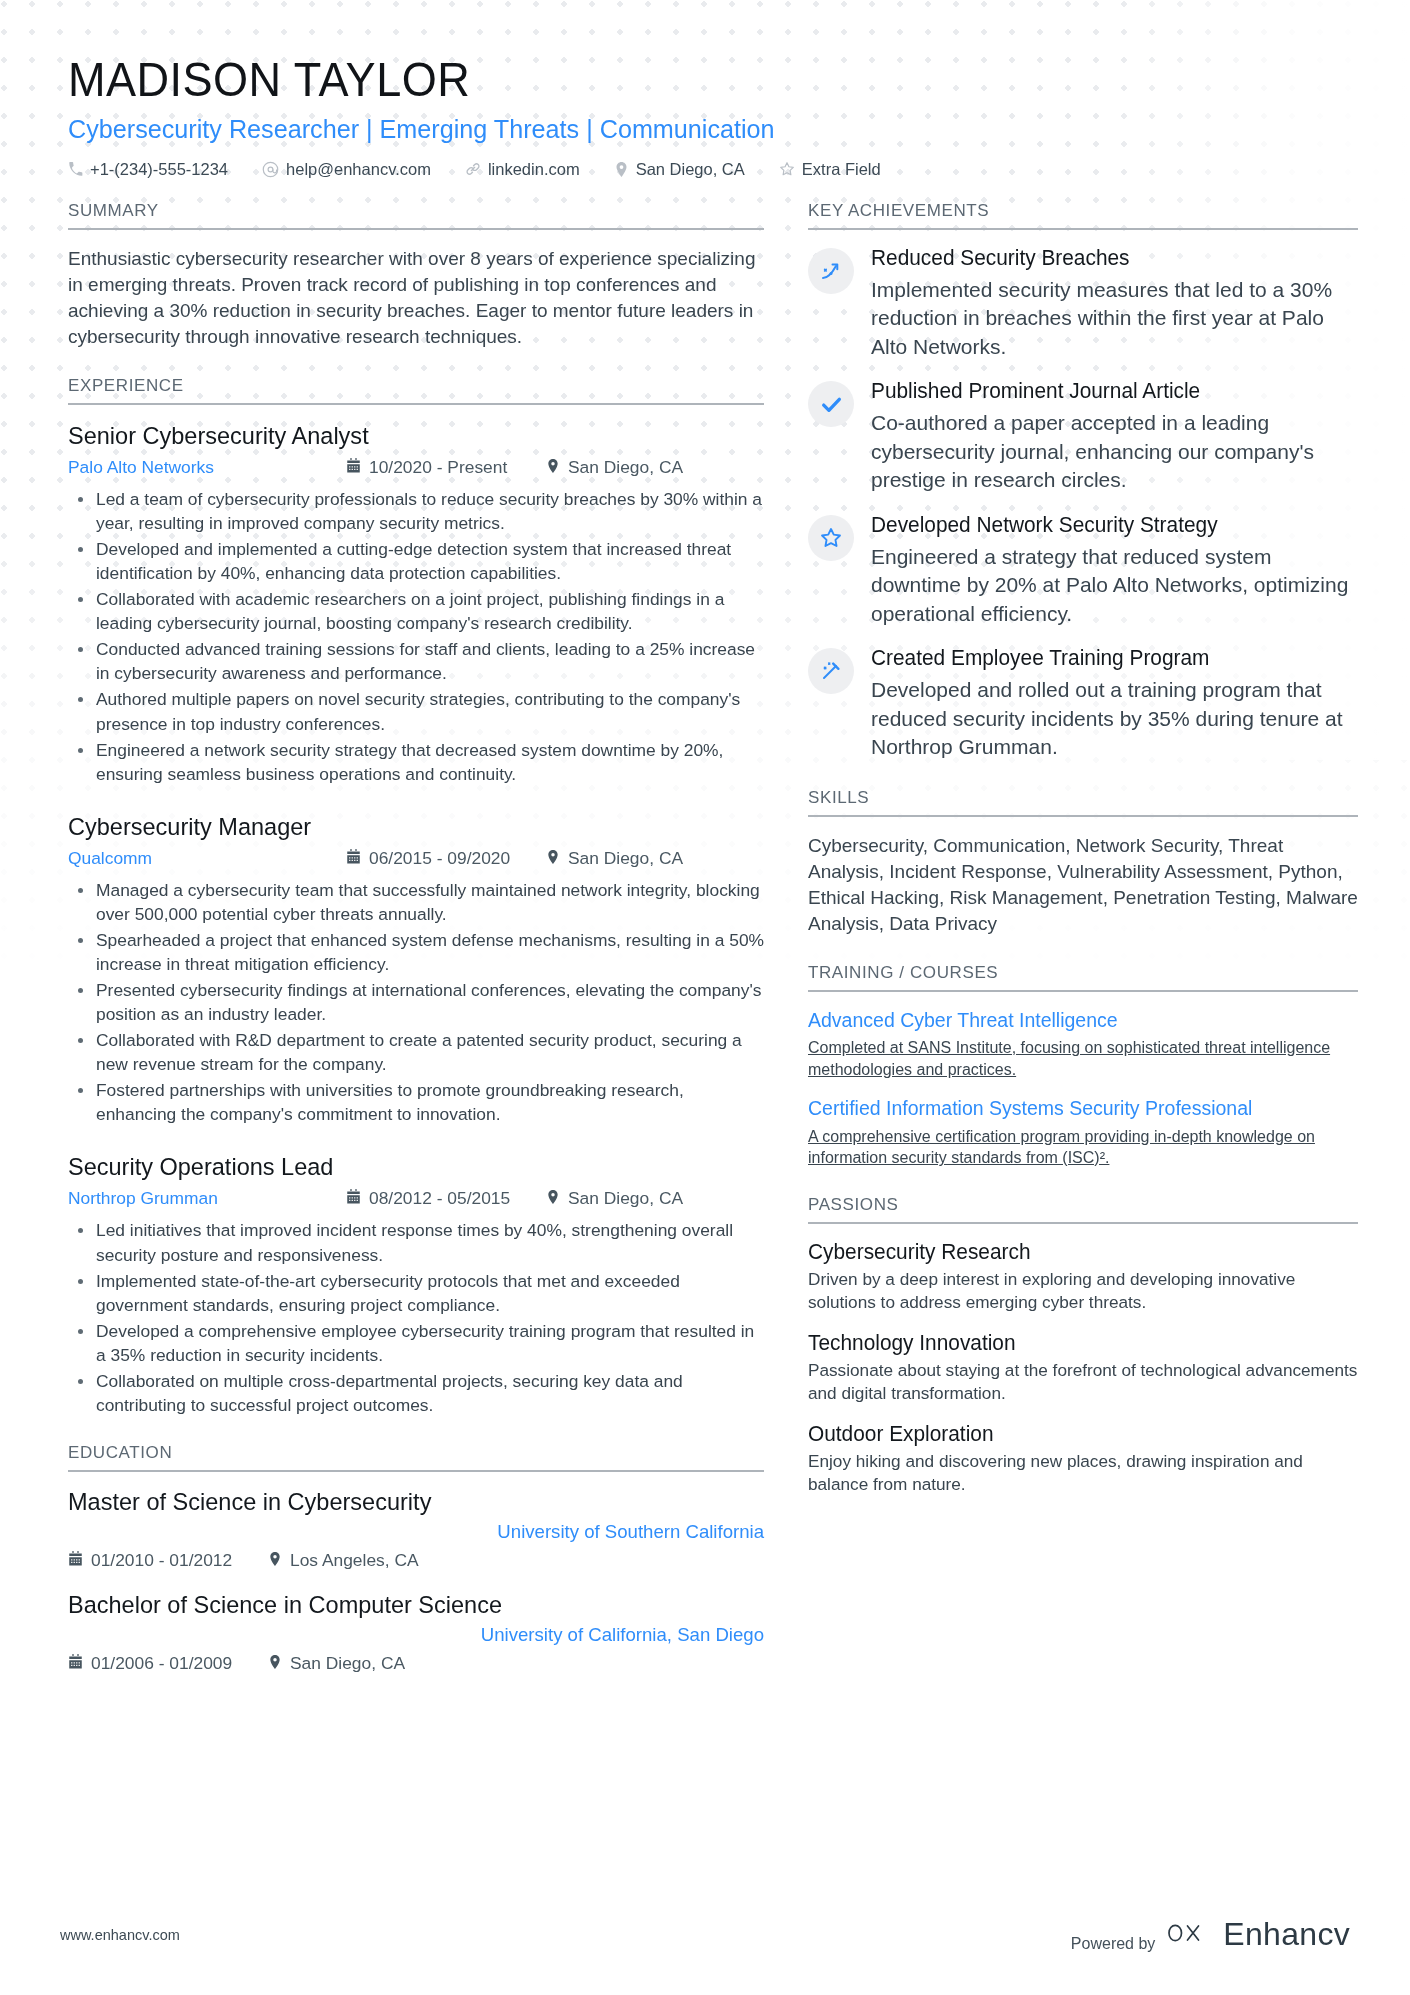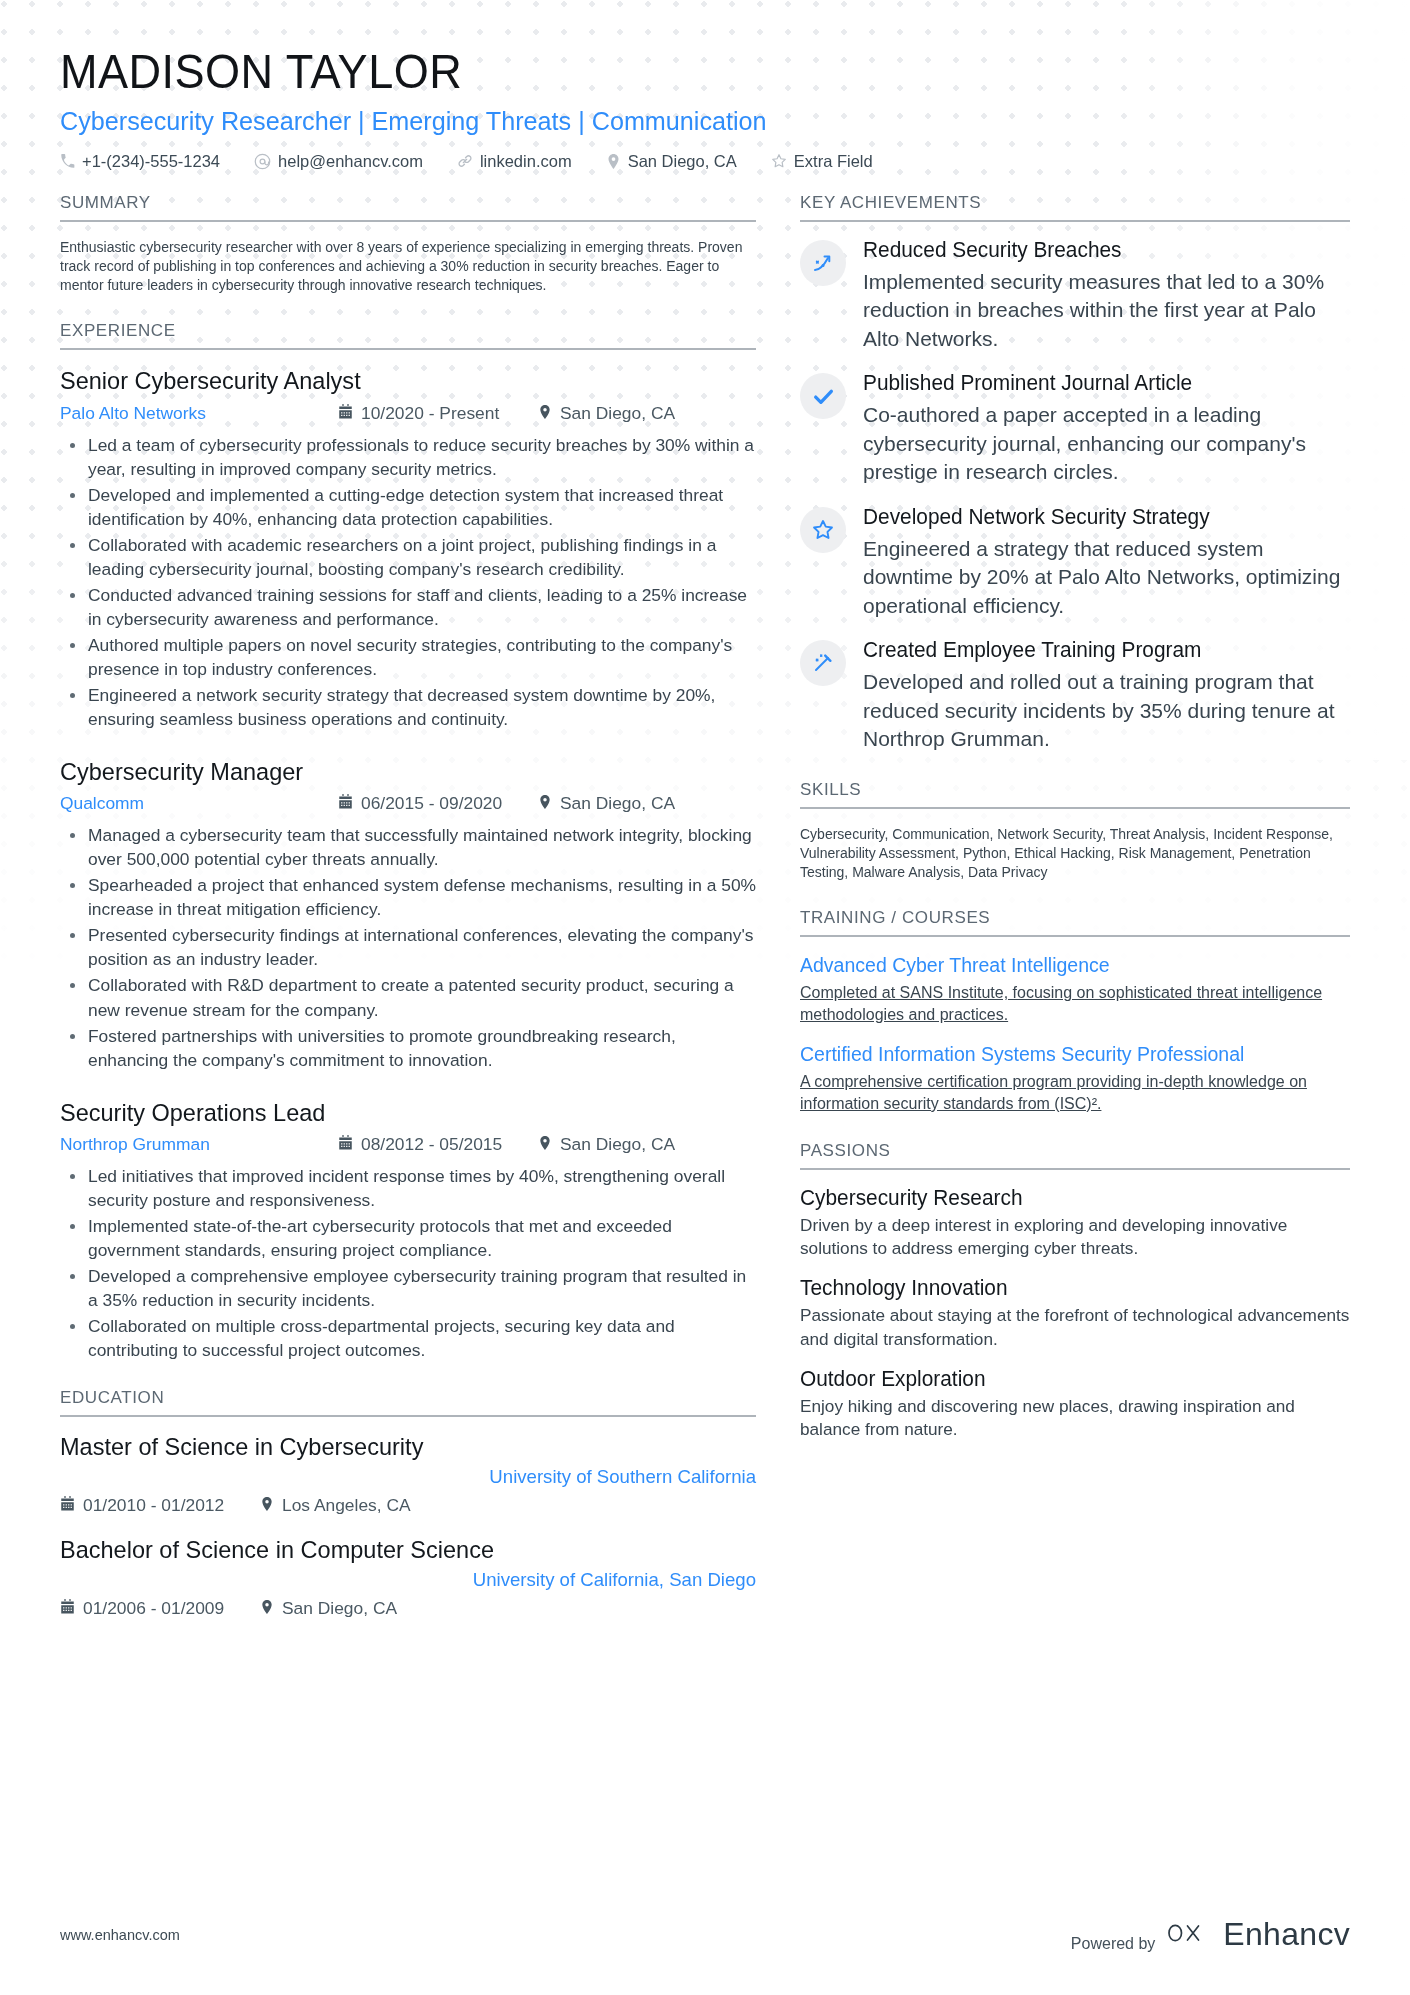--- a/index.html
+++ b/index.html
@@ -17,21 +17,21 @@
 
   
   .page {
     width: 1410px;
     min-height: 1995px;
     position: relative;
     background-color: #ffffff;
     background-image:
       radial-gradient(circle at 4px 4px, #e9ebee 2.6px, transparent 2.9px);
     background-size: 28px 28px;
-    padding: 0;
+    padding: 8px;
     overflow: hidden;
   }
   
   .dot-fade {
     position: absolute;
     left: 0; top: 0;
     width: 1410px; height: 1995px;
     background: linear-gradient(to bottom,
         rgba(255,255,255,0) 0px,
         rgba(255,255,255,0) 520px,
@@ -114,21 +114,21 @@
     color: #5c6873;
     font-weight: 400;
     padding-bottom: 7px;
     border-bottom: 2.5px solid #aeb4ba;
     margin-bottom: 16px;
   }
   .sec + .sec { margin-top: 26px; }
 
   
   .para {
-    font-size: 14px;
+    font-size: 19px;
     line-height: 1.37;
     color: #39454f;
   }
 
   
   .job + .job { margin-top: 26px; }
   .job-title {
     font-family: "Liberation Sans Narrow", "Liberation Sans", sans-serif;
     font-size: 24.5px;
     color: #13181d;

